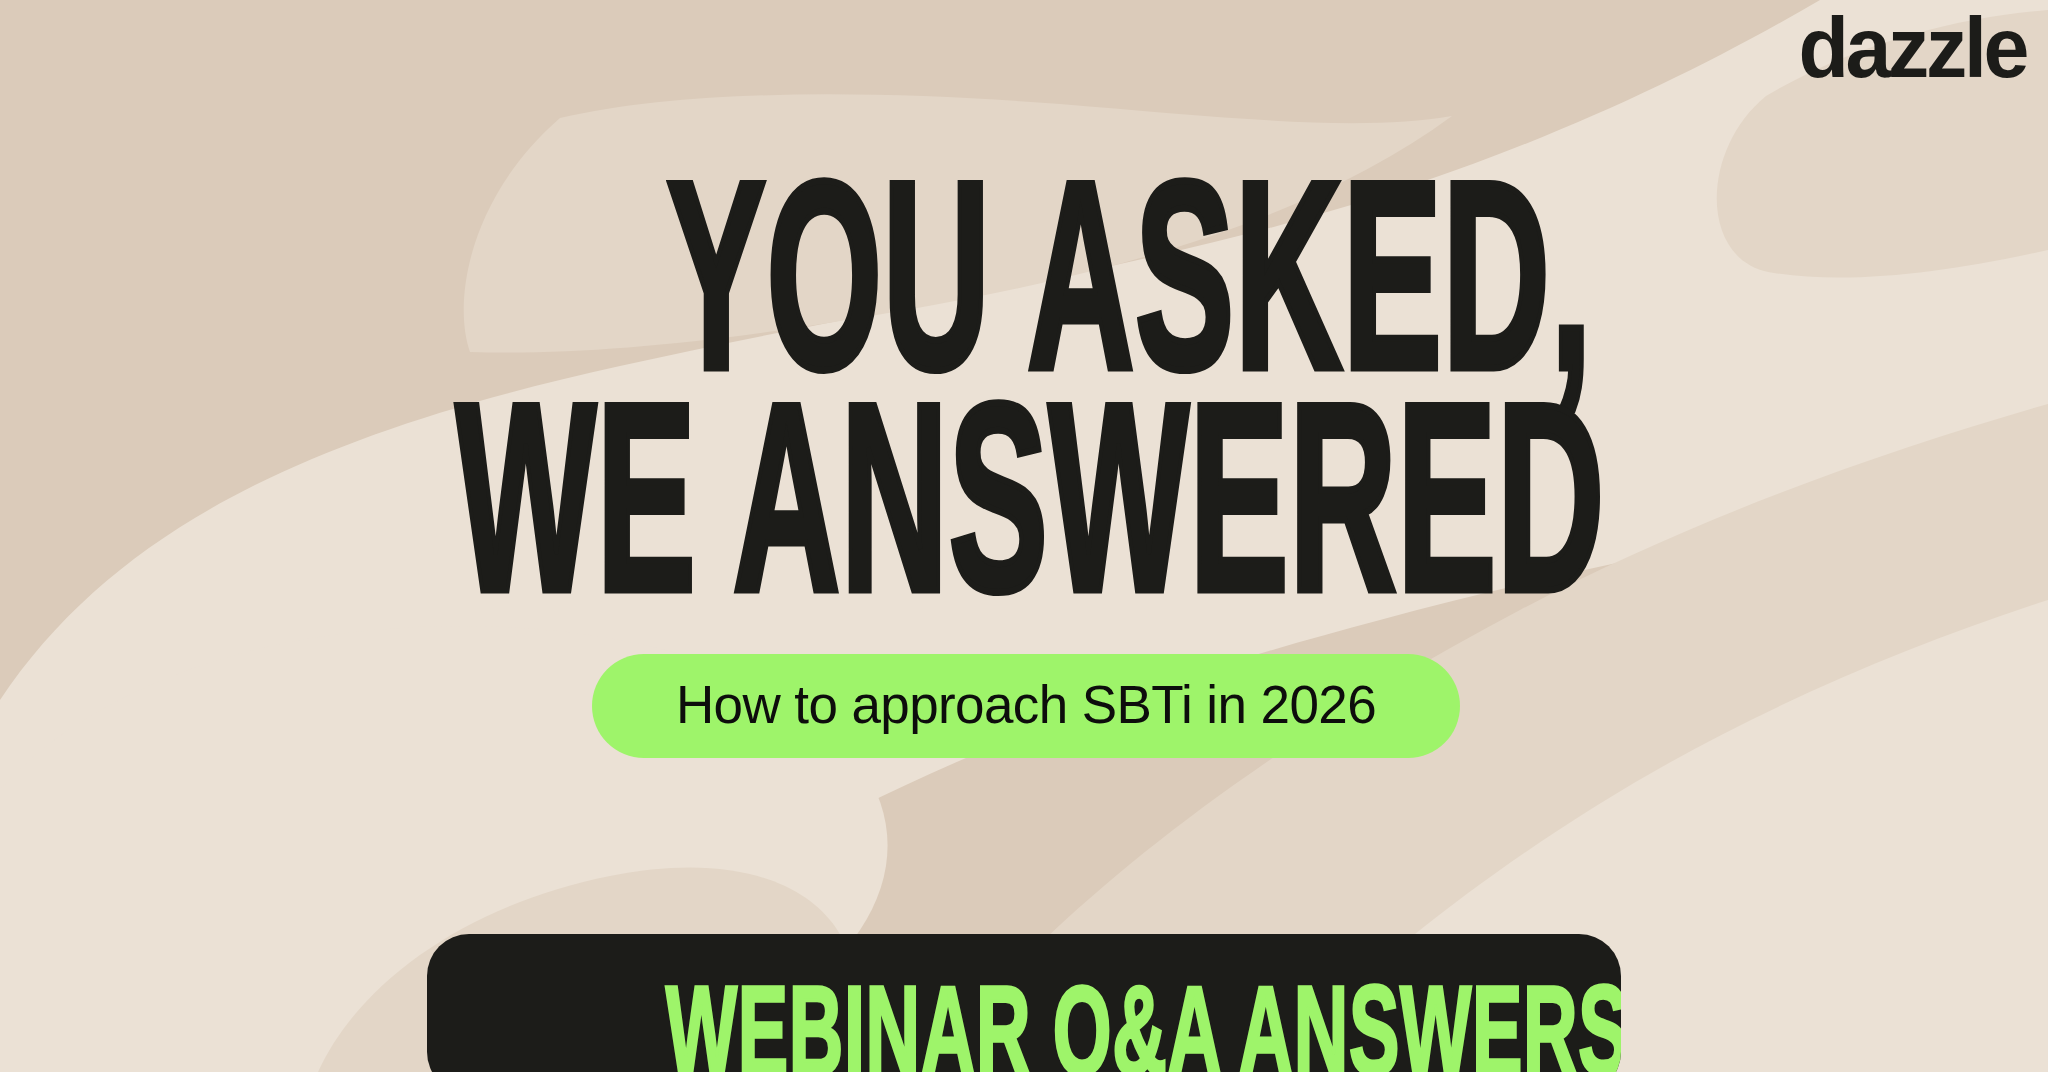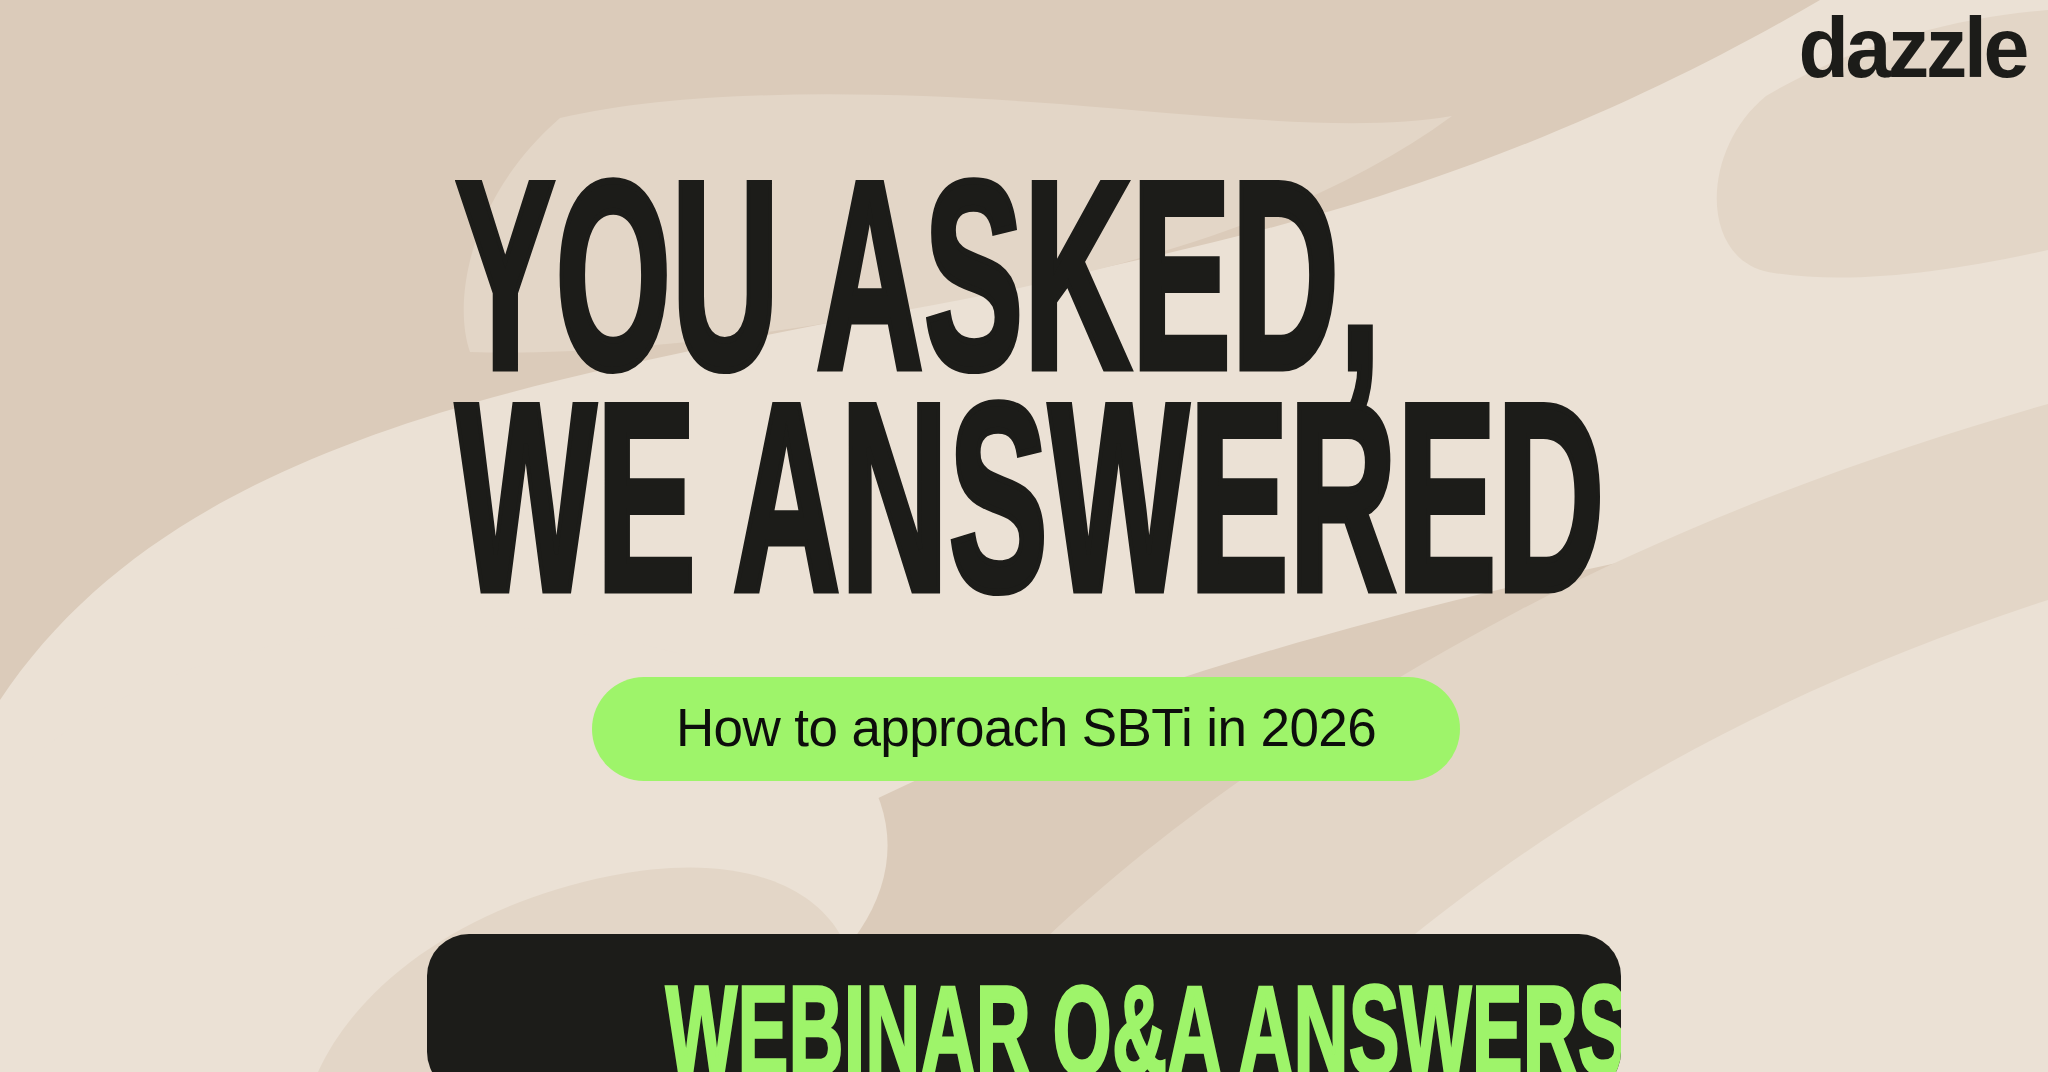--- a/index.html
+++ b/index.html
@@ -39,21 +39,21 @@
     transform-origin: right top;
     white-space: nowrap;
   }
 
   
   #headline {
     position: absolute;
     top: 168px;
     left: 0;
     width: 2048px;
-    text-align: left;
+    text-align: right;
     color: #1C1C19;
   }
   .hl-line {
     display: block;
     font-family: "Liberation Sans", sans-serif;
     font-weight: 700;
     color: #1C1C19;
     white-space: nowrap;
     line-height: 0.80;
     font-size: 268px;
@@ -70,21 +70,20 @@
     position: absolute;
     left: 592px;
     top: 654px;
     width: 868px;
     height: 104px;
     border-radius: 52px;
     background: #9EF46A;
     display: flex;
     align-items: center;
     justify-content: center;
-    margin-top: 23px;
   }
   #subtitle-text {
     font-family: "Liberation Sans", sans-serif;
     font-size: 53px;
     font-weight: 400;
     color: #0D0D0C;
     letter-spacing: -0.6px;
     white-space: nowrap;
     line-height: 1;
     transform: translateY(-2px);

